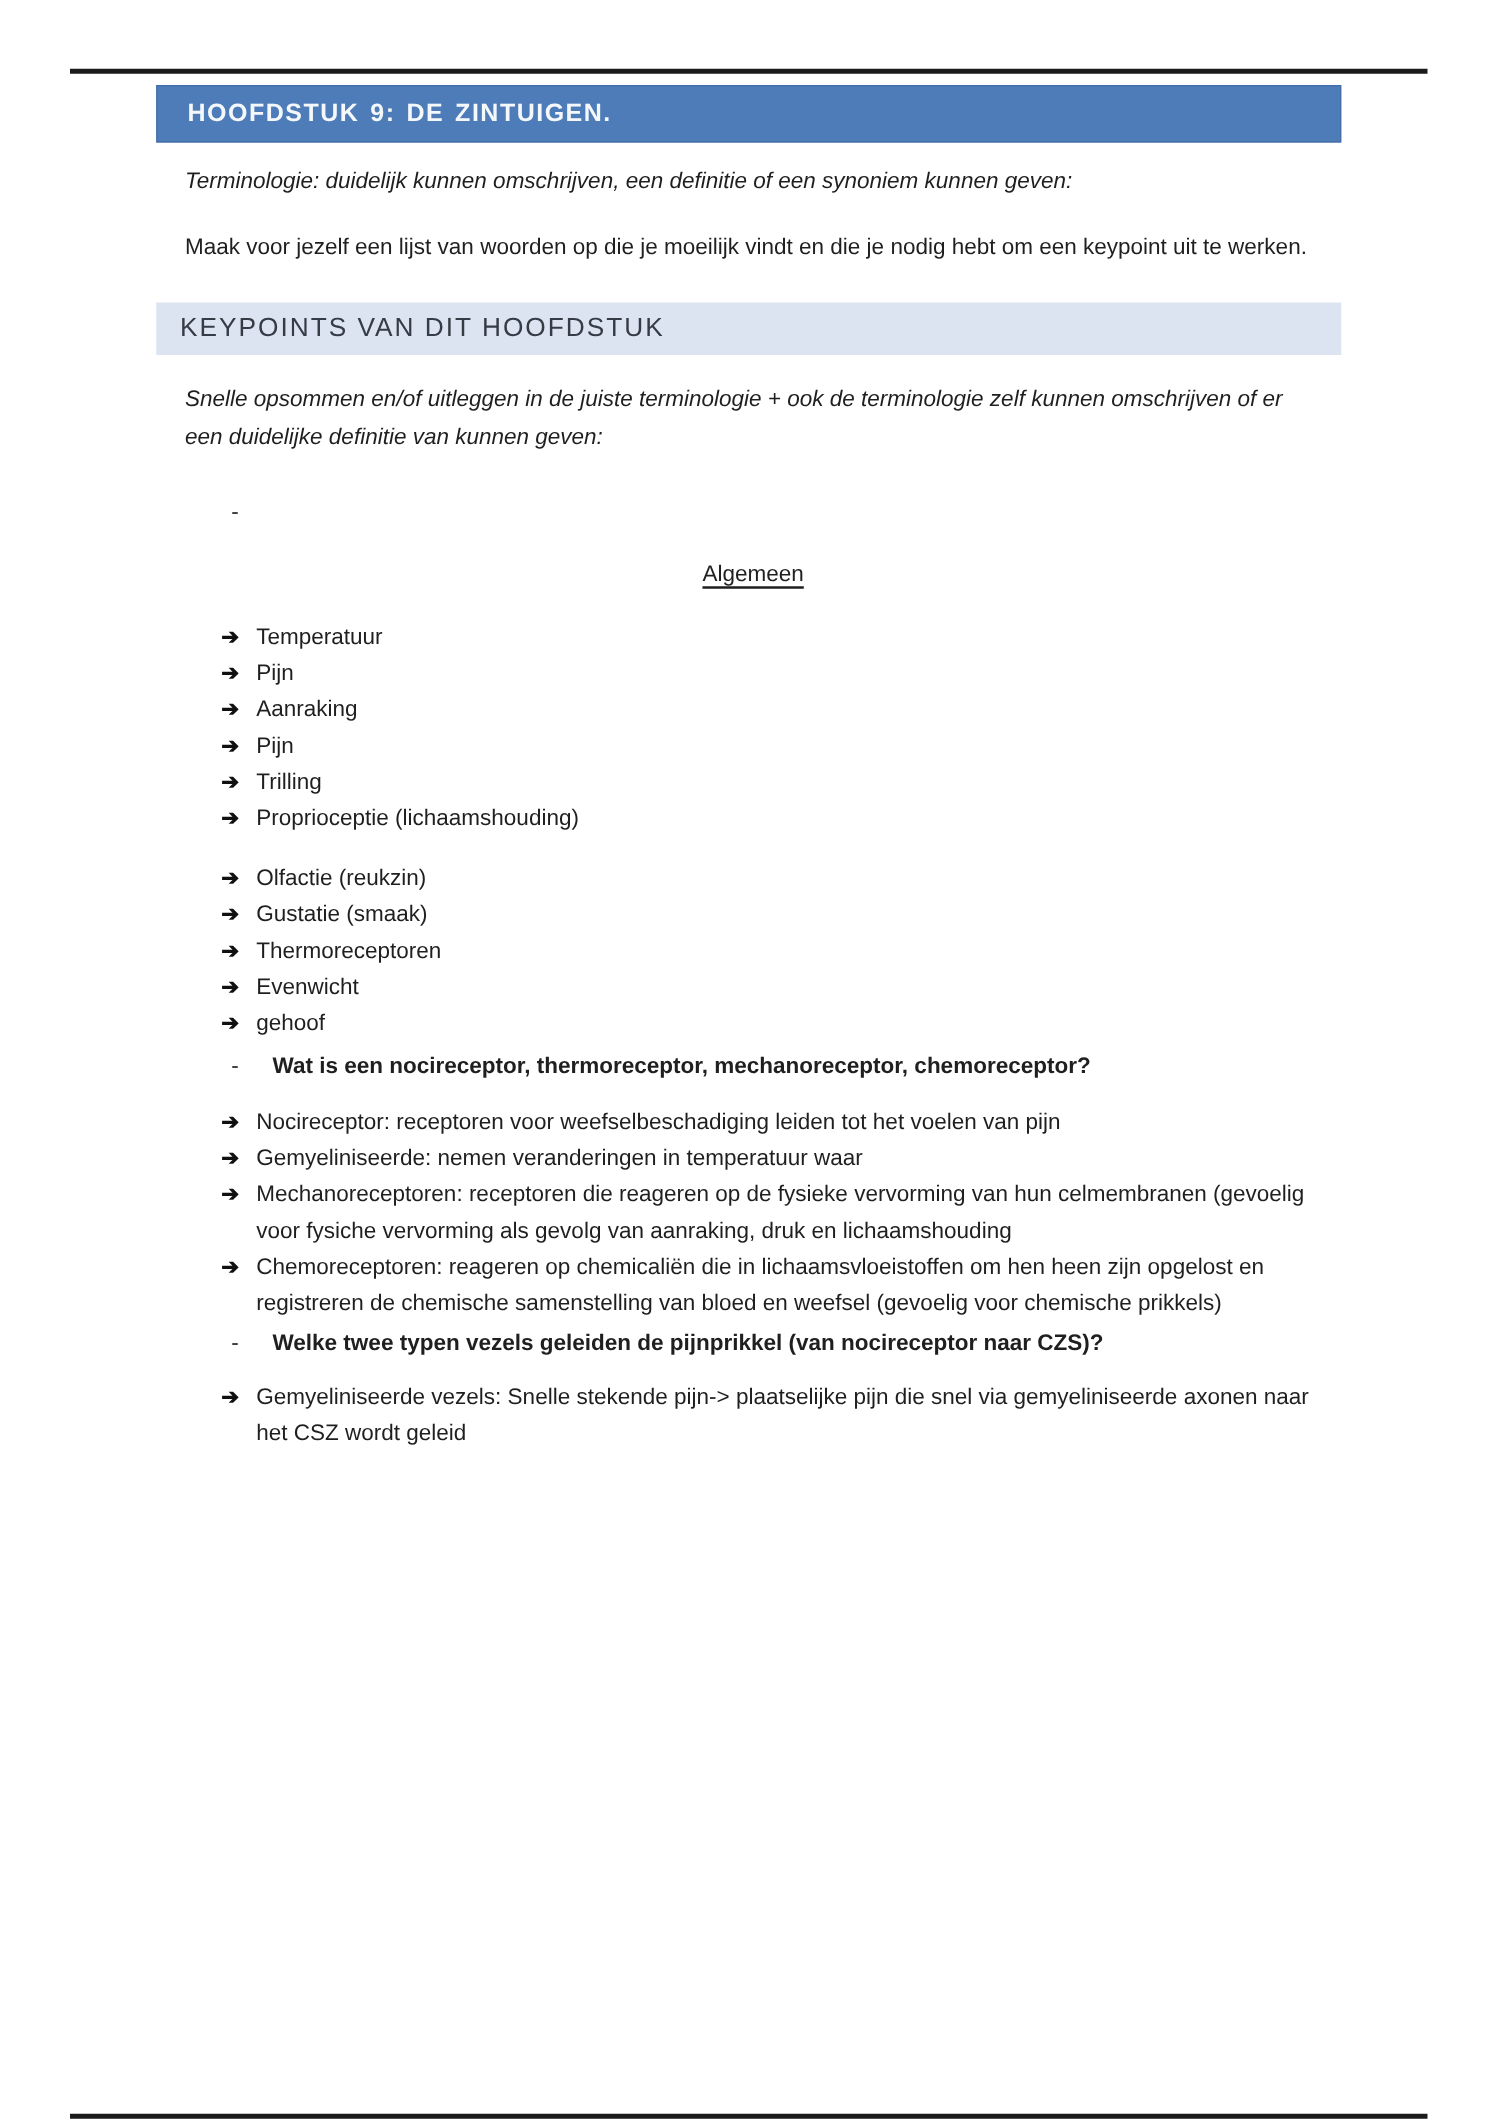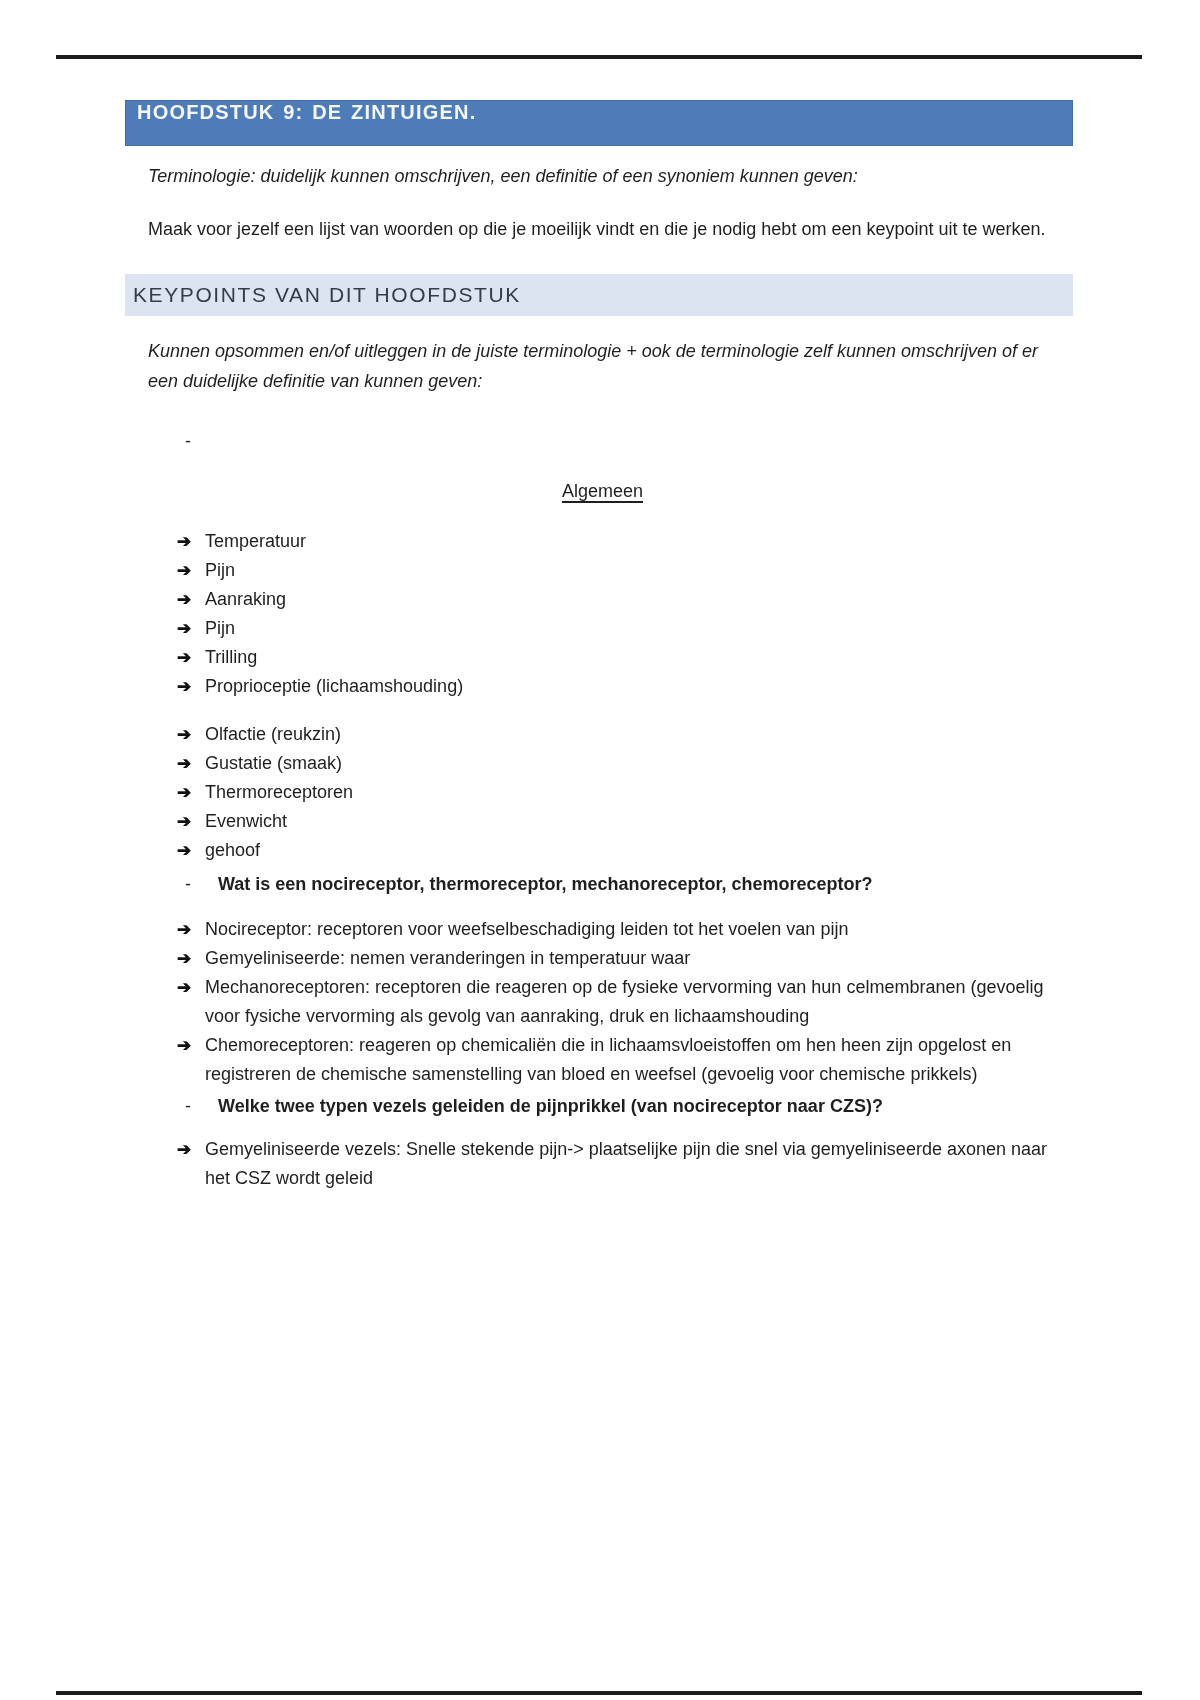--- a/index.html
+++ b/index.html
@@ -17,33 +17,33 @@
     background:#ffffff;
     font-family:"Liberation Sans", sans-serif;
     color:var(--body-text,#1f1f1f);
     overflow:hidden;
   }
   .rule{position:absolute;left:56px;width:1086px;height:4px;background:var(--rule,#1b1b1b);}
   .rule-top{top:55px;}
   .rule-bottom{top:1691px;}
   .content{position:absolute;left:125px;top:0;width:948px;}
   .h1-bar{
-    margin-top:100px;height:46px;box-sizing:border-box;
+    margin-top:68px;height:46px;box-sizing:border-box;
     background:var(--heading-bar-bg,#4e7cb8);
     border:1px solid #426da6;
-    display:flex;padding-left:11px;
+    display:flex;align-items:center;padding-left:24px;
   }
   .h1-bar span{
     color:var(--heading-bar-text,#f5f8fb);
     font-size:20px;font-weight:700;letter-spacing:1.2px;word-spacing:2px;
   }
   .h2-bar{
     margin-top:30px;height:42px;box-sizing:border-box;
     background:var(--subheading-bar-bg,#dbe4f0);
-    display:flex;align-items:center;padding-left:8px;
+    display:flex;align-items:center;padding-left:19px;
   }
   .h2-bar span{
     color:var(--subheading-bar-text,#363c46);
     font-size:21px;font-weight:400;letter-spacing:1.6px;
   }
   p{margin:16px;padding-left:7px;font-size:18px;line-height:30px;}
   .italic{font-style:italic;margin-top:15px;}
   .note2{margin-top:20px;max-width:900px;}
   .bodytext{margin-top:23px;}
   .q-row{
@@ -84,21 +84,21 @@
     </div>
 
     <p class="italic">Terminologie: duidelijk kunnen omschrijven, een definitie of een synoniem kunnen geven:</p>
 
     <p class="bodytext">Maak voor jezelf een lijst van woorden op die je moeilijk vindt en die je nodig hebt om een keypoint uit te werken.</p>
 
     <div class="h2-bar">
       <span>KEYPOINTS VAN DIT HOOFDSTUK</span>
     </div>
 
-    <p class="italic note2">Kunnen opsommen en/of uitleggen in de juiste terminologie + ook de terminologie zelf kunnen omschrijven of er een duidelijke definitie van kunnen geven:</p>
+    <p class="italic note2">Snelle opsommen en/of uitleggen in de juiste terminologie + ook de terminologie zelf kunnen omschrijven of er een duidelijke definitie van kunnen geven:</p>
 
     <div class="q-row">
       <span class="dash">-</span>
     </div>
 
     <p class="subhead">Algemeen</p>
 
     <ul class="arrow-list">
 
         <li class="arrow-li">

